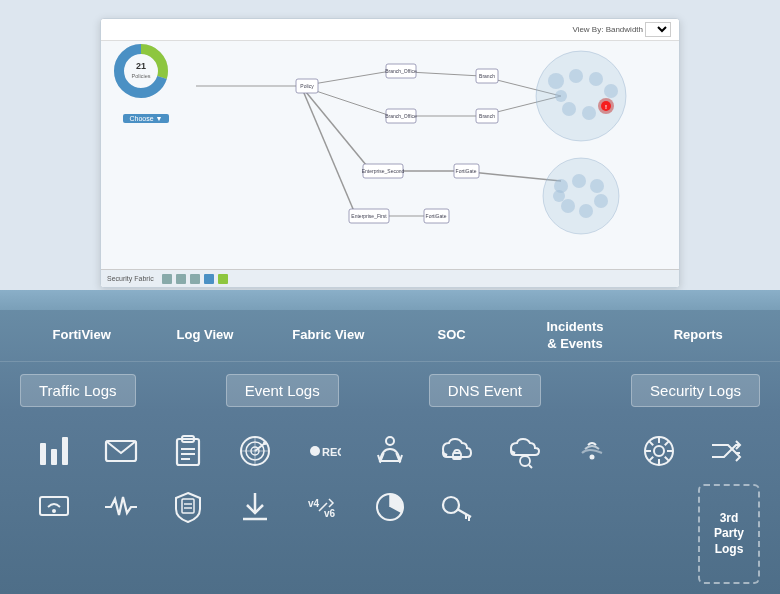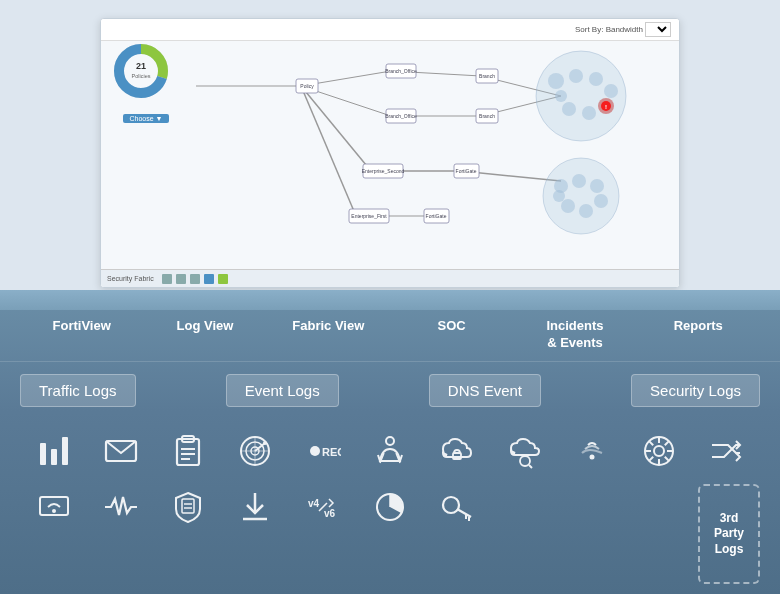--- a/index.html
+++ b/index.html
@@ -112,20 +112,21 @@
     
     .shelf-top {
       height: 20px;
       background: linear-gradient(180deg, #8aafc8 0%, #7a9fb8 100%);
       border-radius: 0;
     }
 
     
     .nav-bar {
       display: flex;
+      align-items: center;
       height: 52px;
       padding: 0 20px;
       border-bottom: 1px solid rgba(255,255,255,0.15);
     }
 
     .nav-item {
       flex: 1;
       text-align: center;
       color: white;
       font-size: 13px;
@@ -205,21 +206,21 @@
     }
   </style>
 </head>
 <body>
 
 <div class="screenshot-area">
   <div class="mockup-frame">
     <div class="mockup-inner">
 
       <div class="mockup-header">
-        <span style="font-size:8px;color:#555;margin-right:2px;">Sort By: Bandwidth</span>
+        <span style="font-size:8px;color:#555;margin-right:2px;">View By: Bandwidth</span>
         <select class="sort-dropdown" style="font-size:8px;padding:1px 2px;"></select>
       </div>
 
       <div class="mockup-content">
 
         <div class="donut-area">
           <svg class="donut-svg" viewBox="0 0 60 60">
 
             <circle cx="30" cy="30" r="22" fill="none" stroke="#d0dce6" stroke-width="10"></circle>
 

